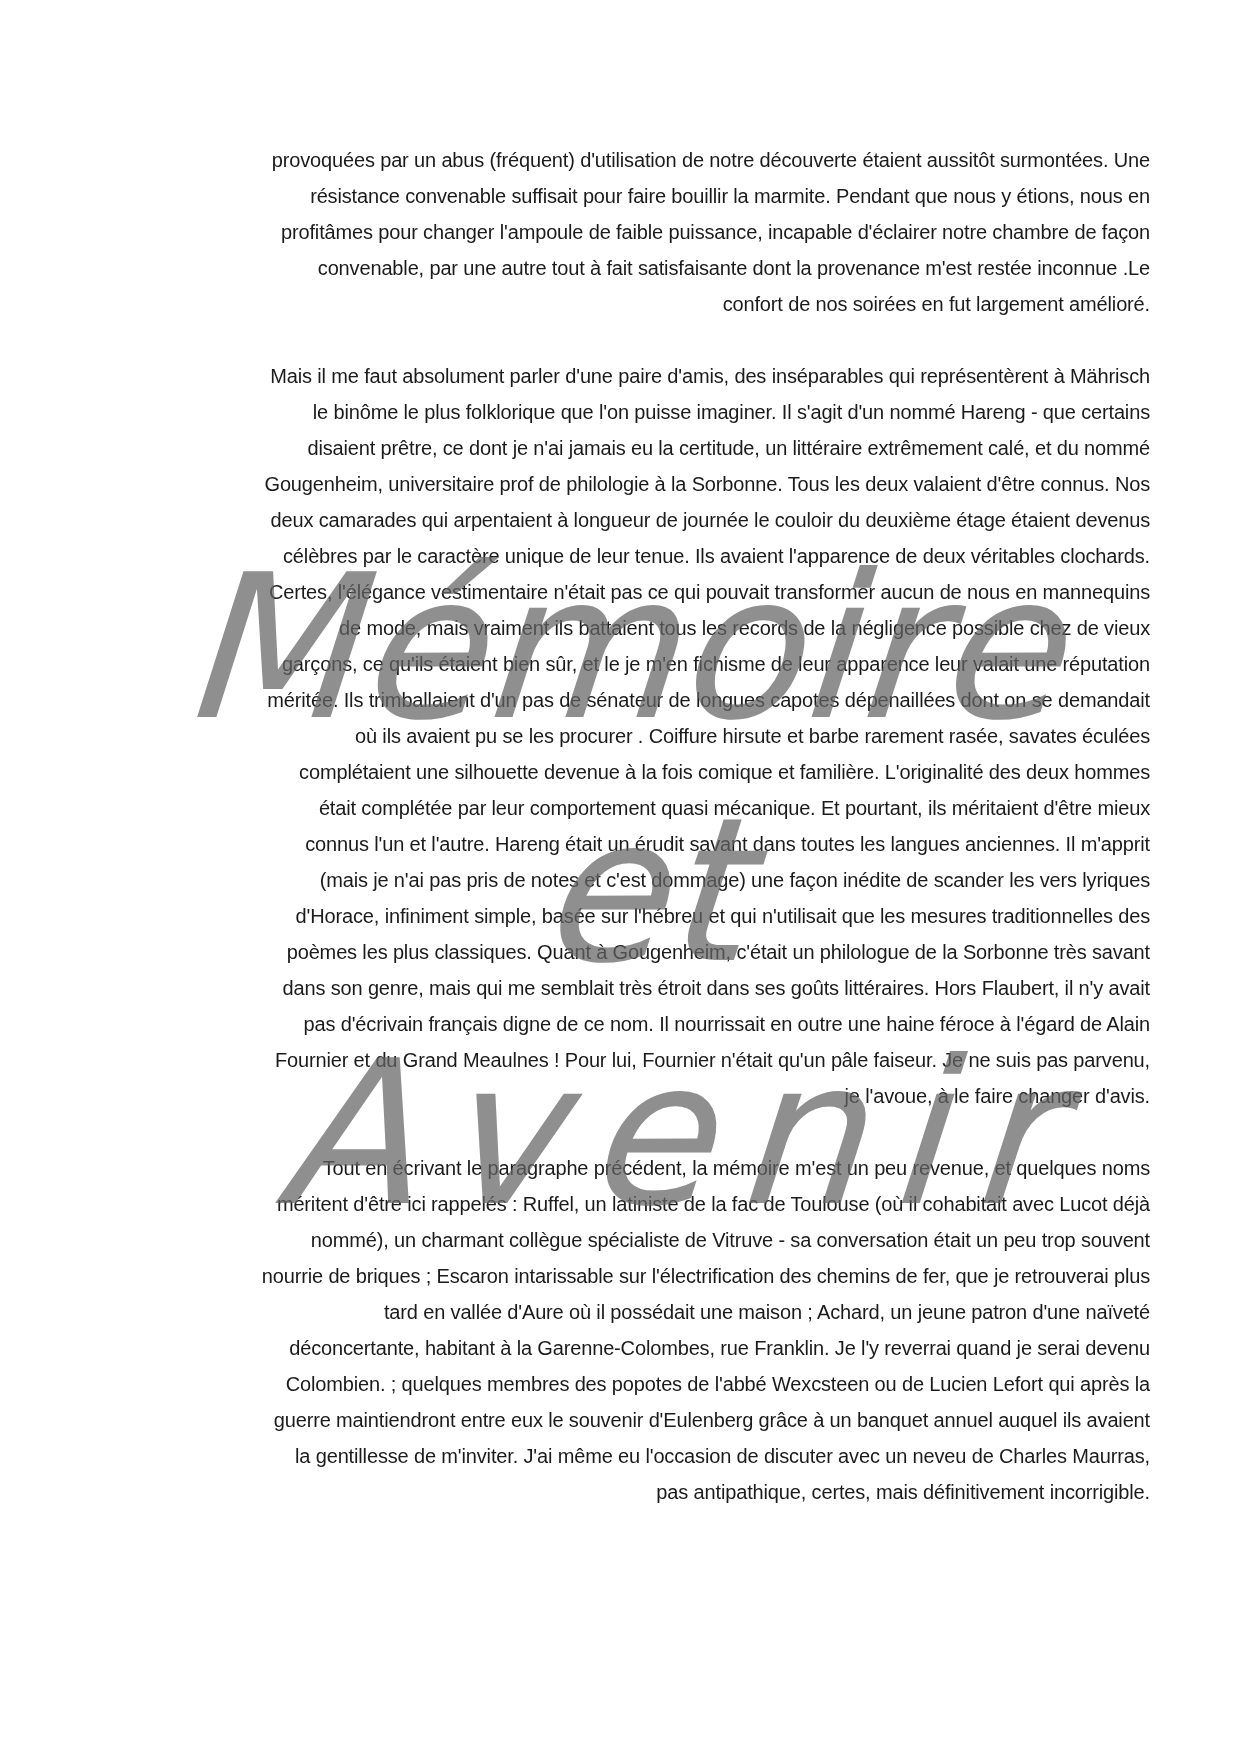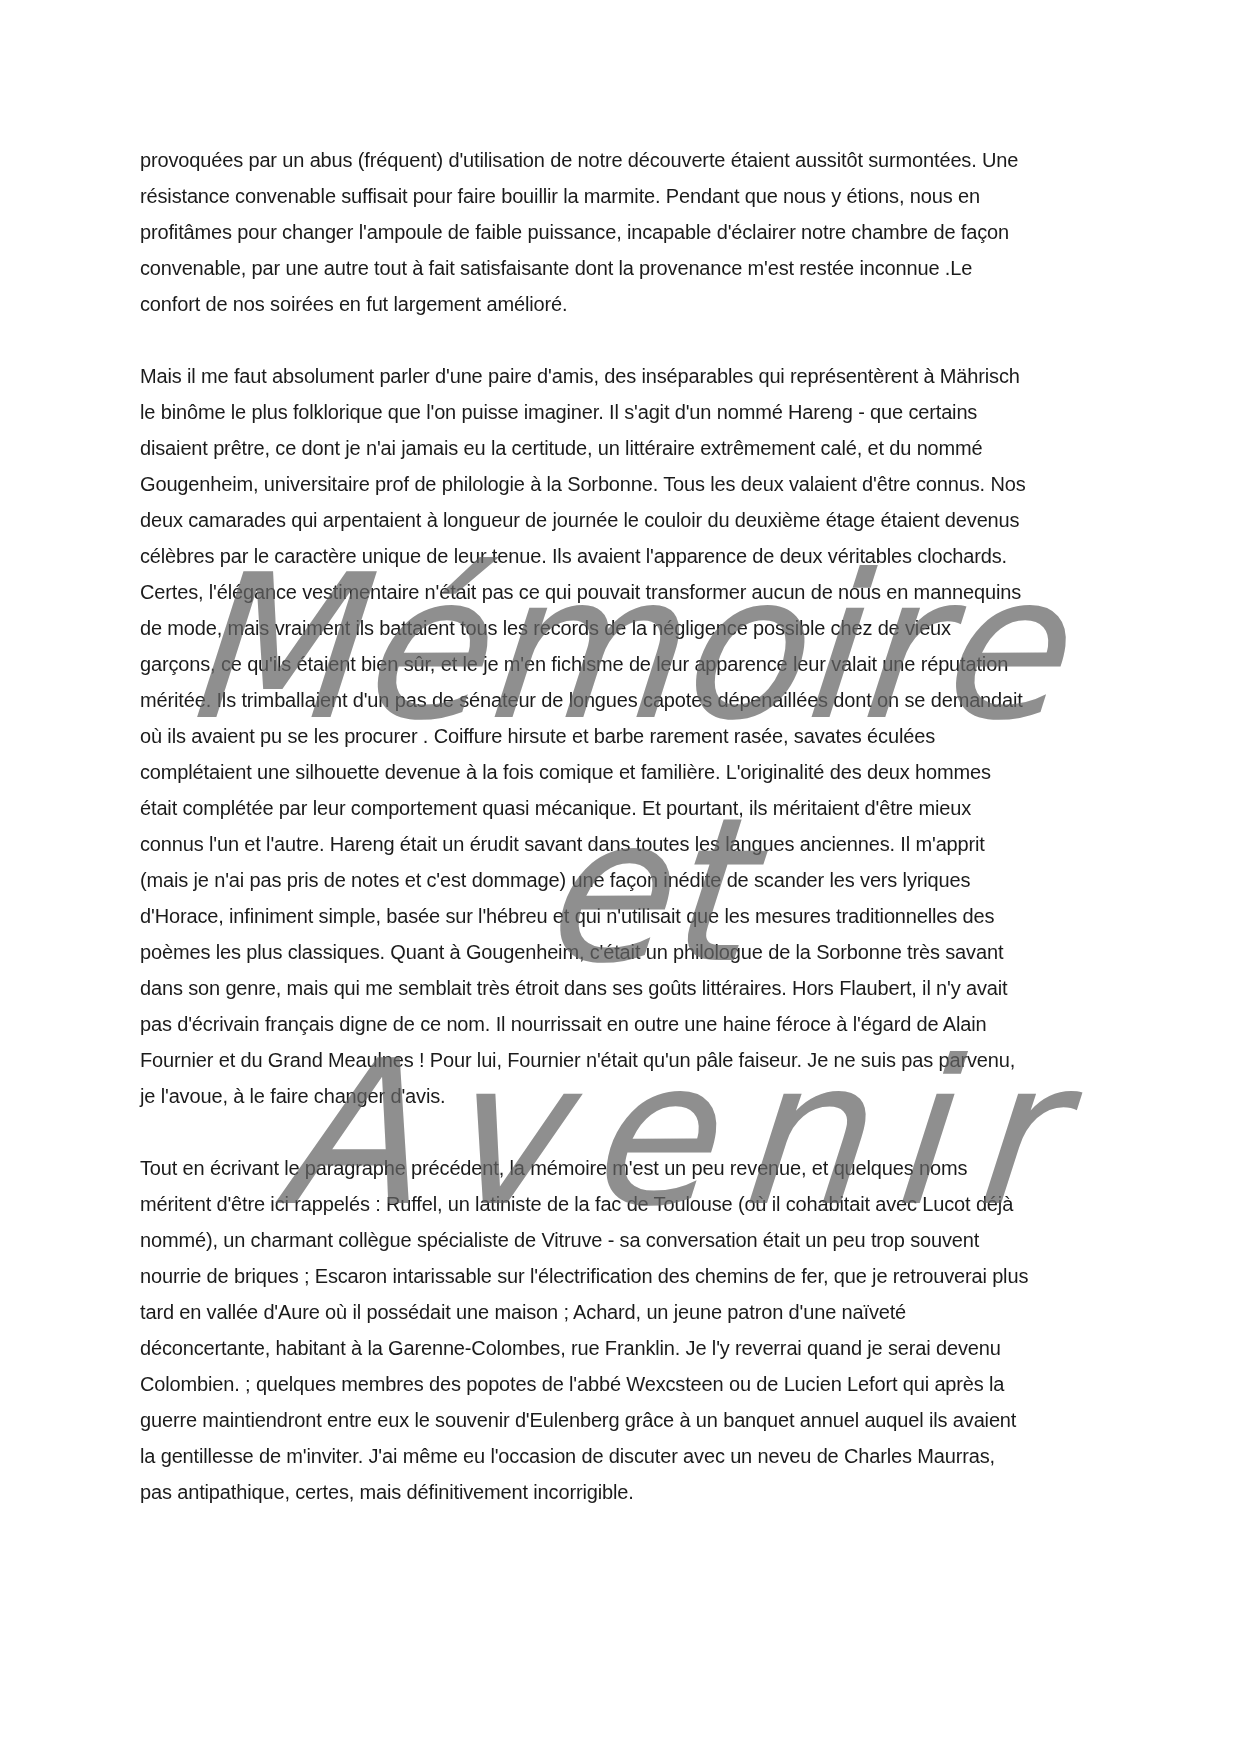--- a/index.html
+++ b/index.html
@@ -8,20 +8,21 @@
     padding: 0;
     background: #ffffff;
   }
   .page {
     position: relative;
     width: 1240px;
     height: 1755px;
     background: #ffffff;
     overflow: hidden;
     font-family: "Liberation Sans", sans-serif;
+    text-align: right;
   }
   .text-column {
     position: absolute;
     left: 140px;
     top: 142px;
     width: 1010px;
     color: #1b1b1b;
     font-size: 20px;
     line-height: 36px;
     letter-spacing: -0.15px;

